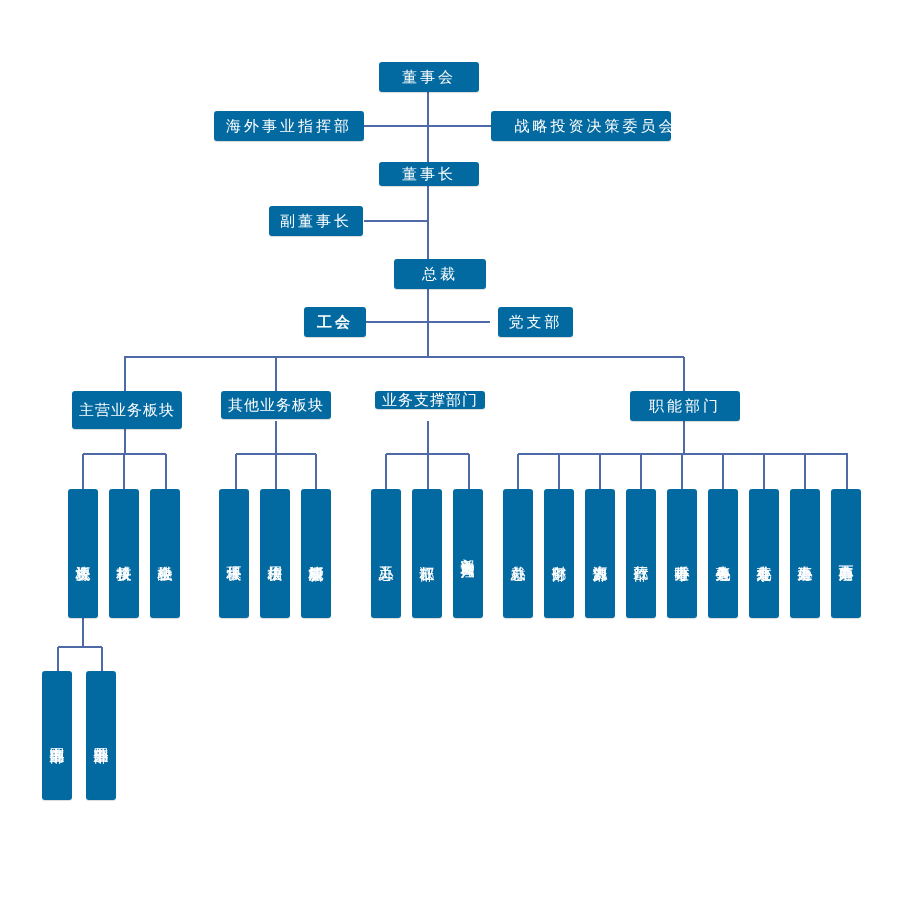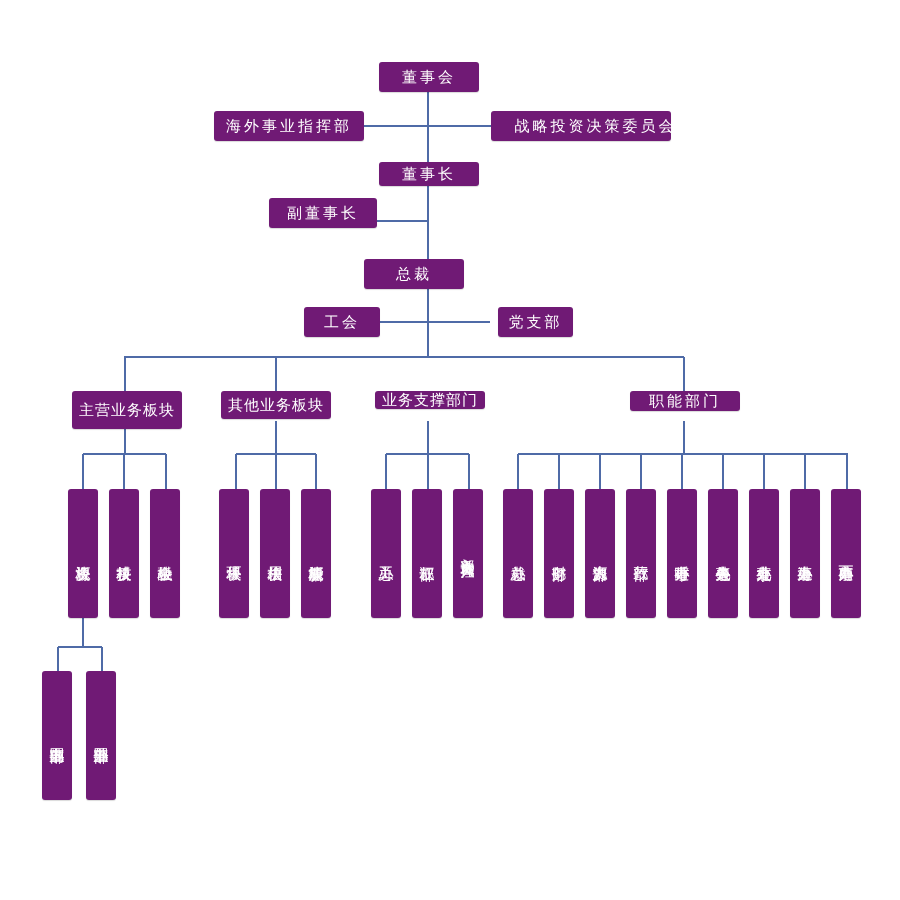--- a/index.html
+++ b/index.html
@@ -1,19 +1,19 @@
 <!DOCTYPE html>
 <html><head>
 <meta charset="utf-8">
 <style>
   html, body { margin: 0; padding: 0; background: #ffffff; }
   body { width: 900px; height: 900px; position: relative; overflow: hidden;
          font-family: "DejaVu Sans", "Liberation Sans", sans-serif; }
   #lines { position: absolute; left: 0; top: 0; width: 900px; height: 900px; }
-  .node { position: absolute; background: #701a75; color: #ffffff; border-radius: 3px;
+  .node { position: absolute; background: #0369a1; color: #ffffff; border-radius: 3px;
           box-sizing: border-box; display: flex; align-items: center; justify-content: center;
           box-shadow: 0 1px 1px rgba(0,0,0,0.15); }
   .h { font-size: 15px; letter-spacing: 3px; white-space: nowrap; }
   .v { font-size: 15px; line-height: 18px; writing-mode: vertical-rl; text-orientation: upright;
        letter-spacing: 0px; }
   .v.dense { font-size: 14px; line-height: 16px; letter-spacing: -1px; }
 </style>
 </head>
 <body>
 
@@ -67,29 +67,29 @@
     <line x1="58" y1="647" x2="102" y2="647"></line>
     <line x1="58" y1="647" x2="58" y2="671"></line>
     <line x1="102" y1="647" x2="102" y2="671"></line>
   </g>
 </svg>
 
 <div class="node h" style="left:379px;top:62px;width:100px;height:30px;">董事会</div>
 <div class="node h" style="left:214px;top:111px;width:150px;height:30px;text-align:center;">海外事业指挥部</div>
 <div class="node h" style="left:491px;top:111px;width:180px;height:30px;padding-left:29px;">战略投资决策委员会</div>
 <div class="node h" style="left:379px;top:162px;width:100px;height:24px;">董事长</div>
-<div class="node h" style="left:269px;top:198px;width:108px;height:30px;">副董事长</div>
-<div class="node h" style="left:364px;top:259px;width:100px;height:30px;">总裁</div>
-<div class="node h" style="left:304px;top:307px;width:76px;height:30px;">工会</div>
+<div class="node h" style="left:269px;top:206px;width:94px;height:30px;">副董事长</div>
+<div class="node h" style="left:394px;top:259px;width:92px;height:30px;">总裁</div>
+<div class="node h" style="left:304px;top:307px;width:62px;height:30px;font-weight:bold;">工会</div>
 <div class="node h" style="left:490px;top:307px;width:75px;height:30px;margin-left:8px;">党支部</div>
 
 <div class="node h" style="left:72px;top:391px;width:110px;height:38px;letter-spacing:1px;">主营业务板块</div>
 <div class="node h" style="left:221px;top:391px;width:110px;height:28px;letter-spacing:1px;">其他业务板块</div>
 <div class="node h" style="left:375px;top:391px;width:110px;height:18px;letter-spacing:1px;">业务支撑部门</div>
-<div class="node h" style="left:630px;top:391px;width:110px;height:20px;">职能部门</div>
+<div class="node h" style="left:630px;top:391px;width:110px;height:30px;">职能部门</div>
 
 <div class="node v" style="left:68px;top:489px;width:30px;height:129px;">资源板块</div>
 <div class="node v" style="left:109px;top:489px;width:30px;height:129px;">科技板块</div>
 <div class="node v" style="left:150px;top:489px;width:30px;height:129px;">金融板块</div>
 
 <div class="node v" style="left:219px;top:489px;width:30px;height:129px;">环保板块</div>
 <div class="node v" style="left:260px;top:489px;width:30px;height:129px;">信用板块</div>
 <div class="node v" style="left:301px;top:489px;width:30px;height:129px;">新能源板块</div>
 
 <div class="node v" style="left:371px;top:489px;width:30px;height:129px;">总工办</div>

